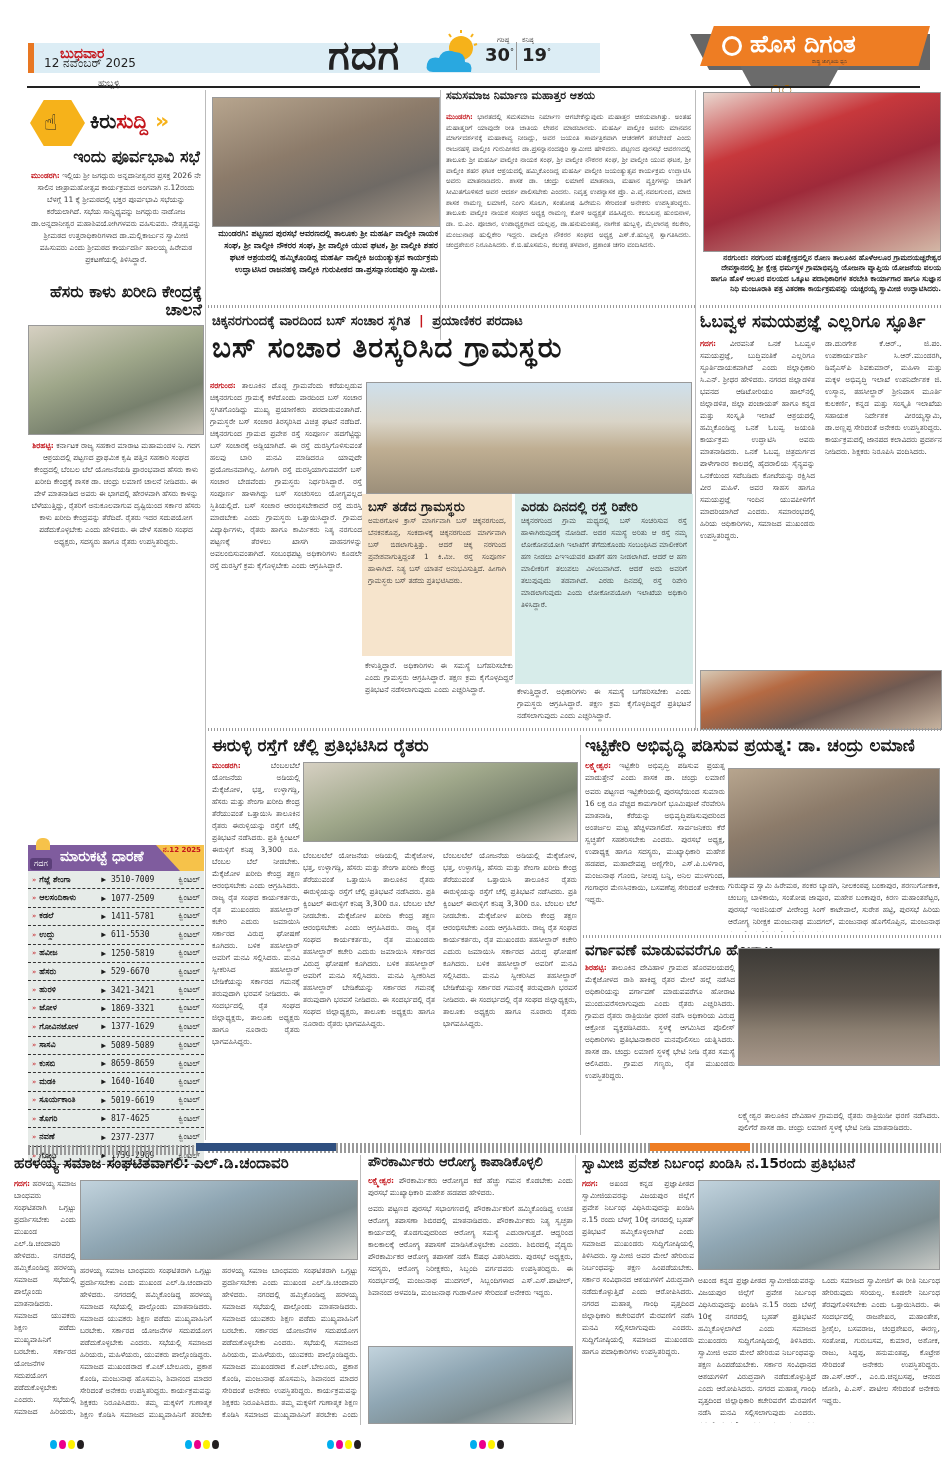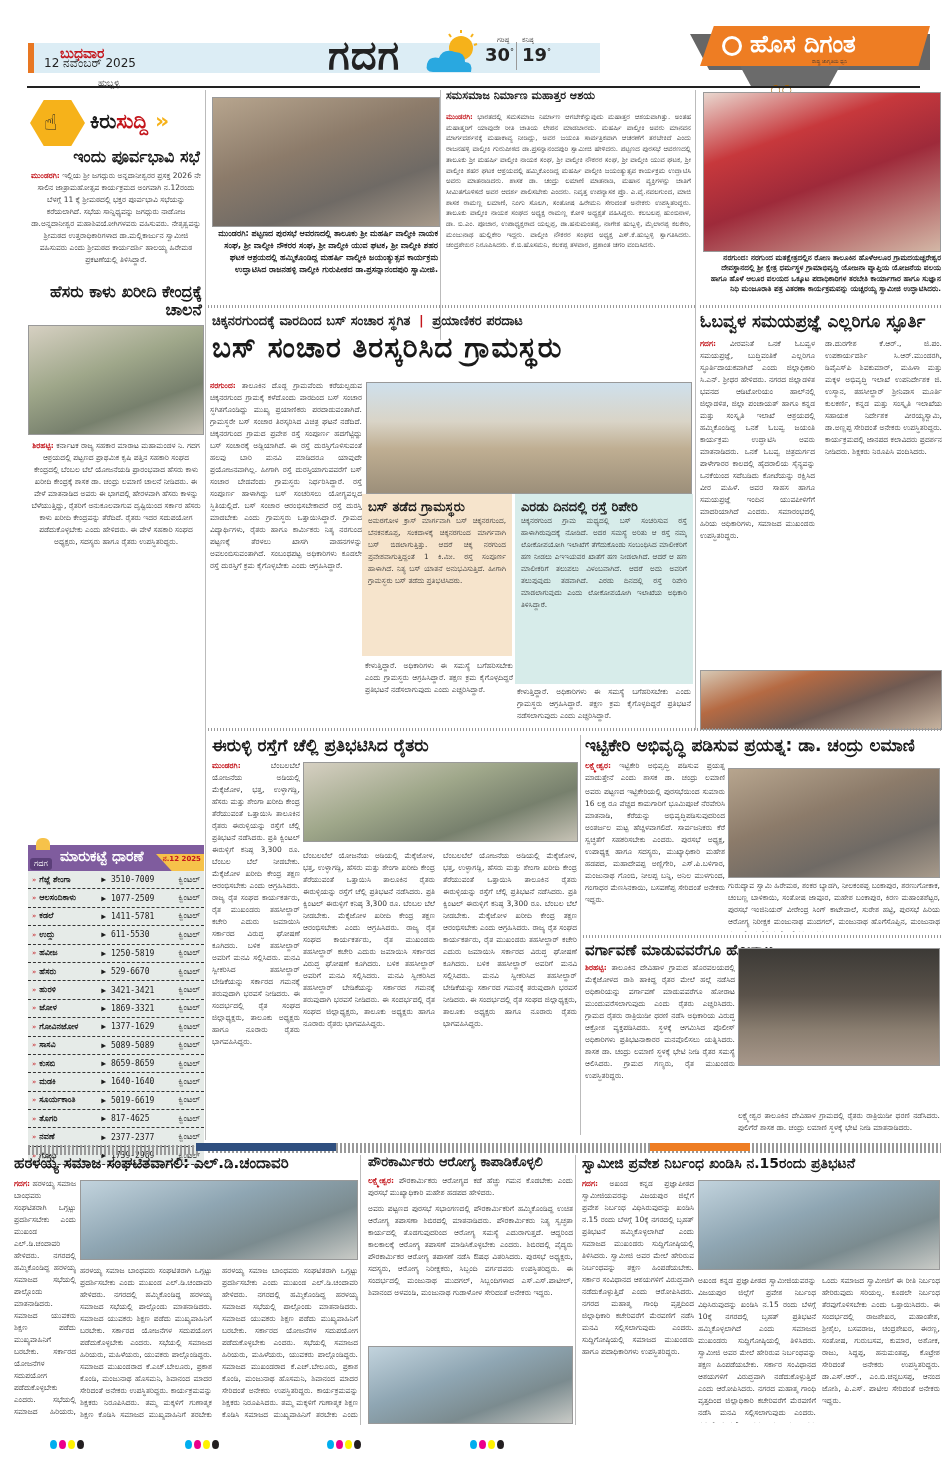--- a/index.html
+++ b/index.html
@@ -41,21 +41,21 @@
   .kiru-badge { left: 30px; top: 100px; width: 55px; height: 46px; background: #f6b21a; clip-path: polygon(25% 0, 75% 0, 100% 50%, 75% 100%, 25% 100%, 0 50%); }
   .kiru-hand { left: 44px; top: 110px; font-size: 22px; color: #222; }
   .kiru-title { left: 90px; top: 108px; font-size: 20px; font-weight: bold; }
   .kiru-title .red { color: #c4161c; }
   .chev { font-size: 22px; color: #f6b21a; font-weight: bold; }
 
   
   .mkt-head { left: 28px; top: 845px; width: 176px; height: 26px; background: #7f5c9e; }
   .mkt-title { left: 56px; top: 848px; font-size: 14px; font-weight: bold; color: #fff; }
   .mkt-loc { left: 30px; top: 858px; font-size: 8px; color: #fff; background: #5b3f79; padding: 1px 4px; border-radius: 3px; }
-  .mkt-date { left: 156px; top: 845px; width: 48px; height: 26px; background: #f6c24a; clip-path: polygon(0 0, 100% 0, 100% 100%, 50% 100%); font-size: 7px; color: #c4161c; text-align: right; padding: 1px 3px; font-weight: bold; margin-top: 9px; }
+  .mkt-date { left: 156px; top: 845px; width: 48px; height: 26px; background: #f6c24a; clip-path: polygon(0 0, 100% 0, 100% 100%, 50% 100%); font-size: 7px; color: #c4161c; text-align: right; padding: 1px 3px; font-weight: bold; }
   .mkt-table { left: 28px; top: 871px; width: 176px; background: #e6ebe8; }
   .mkt-row { display: flex; height: 18.4px; align-items: center; font-size: 8px; border-bottom: 1px dashed #333; padding: 0 4px; }
   .mkt-row .arr { color: #c4161c; font-size: 7px; margin-right: 3px; }
   .mkt-row .name { width: 62px; font-weight: bold; overflow: hidden; white-space: nowrap; }
   .mkt-row .price { width: 66px; font-family: "DejaVu Sans Mono", monospace; font-size: 8px; }
   .mkt-row .unit { flex: 1; text-align: right; font-weight: normal; }
   .stripe-bar { height: 10px; background: repeating-linear-gradient(90deg, #999 0 2px, transparent 2px 4px); }
 
   .boxed-tan { background: #f6e4cc; }
   .boxed-teal { background: #d7ecea; }

